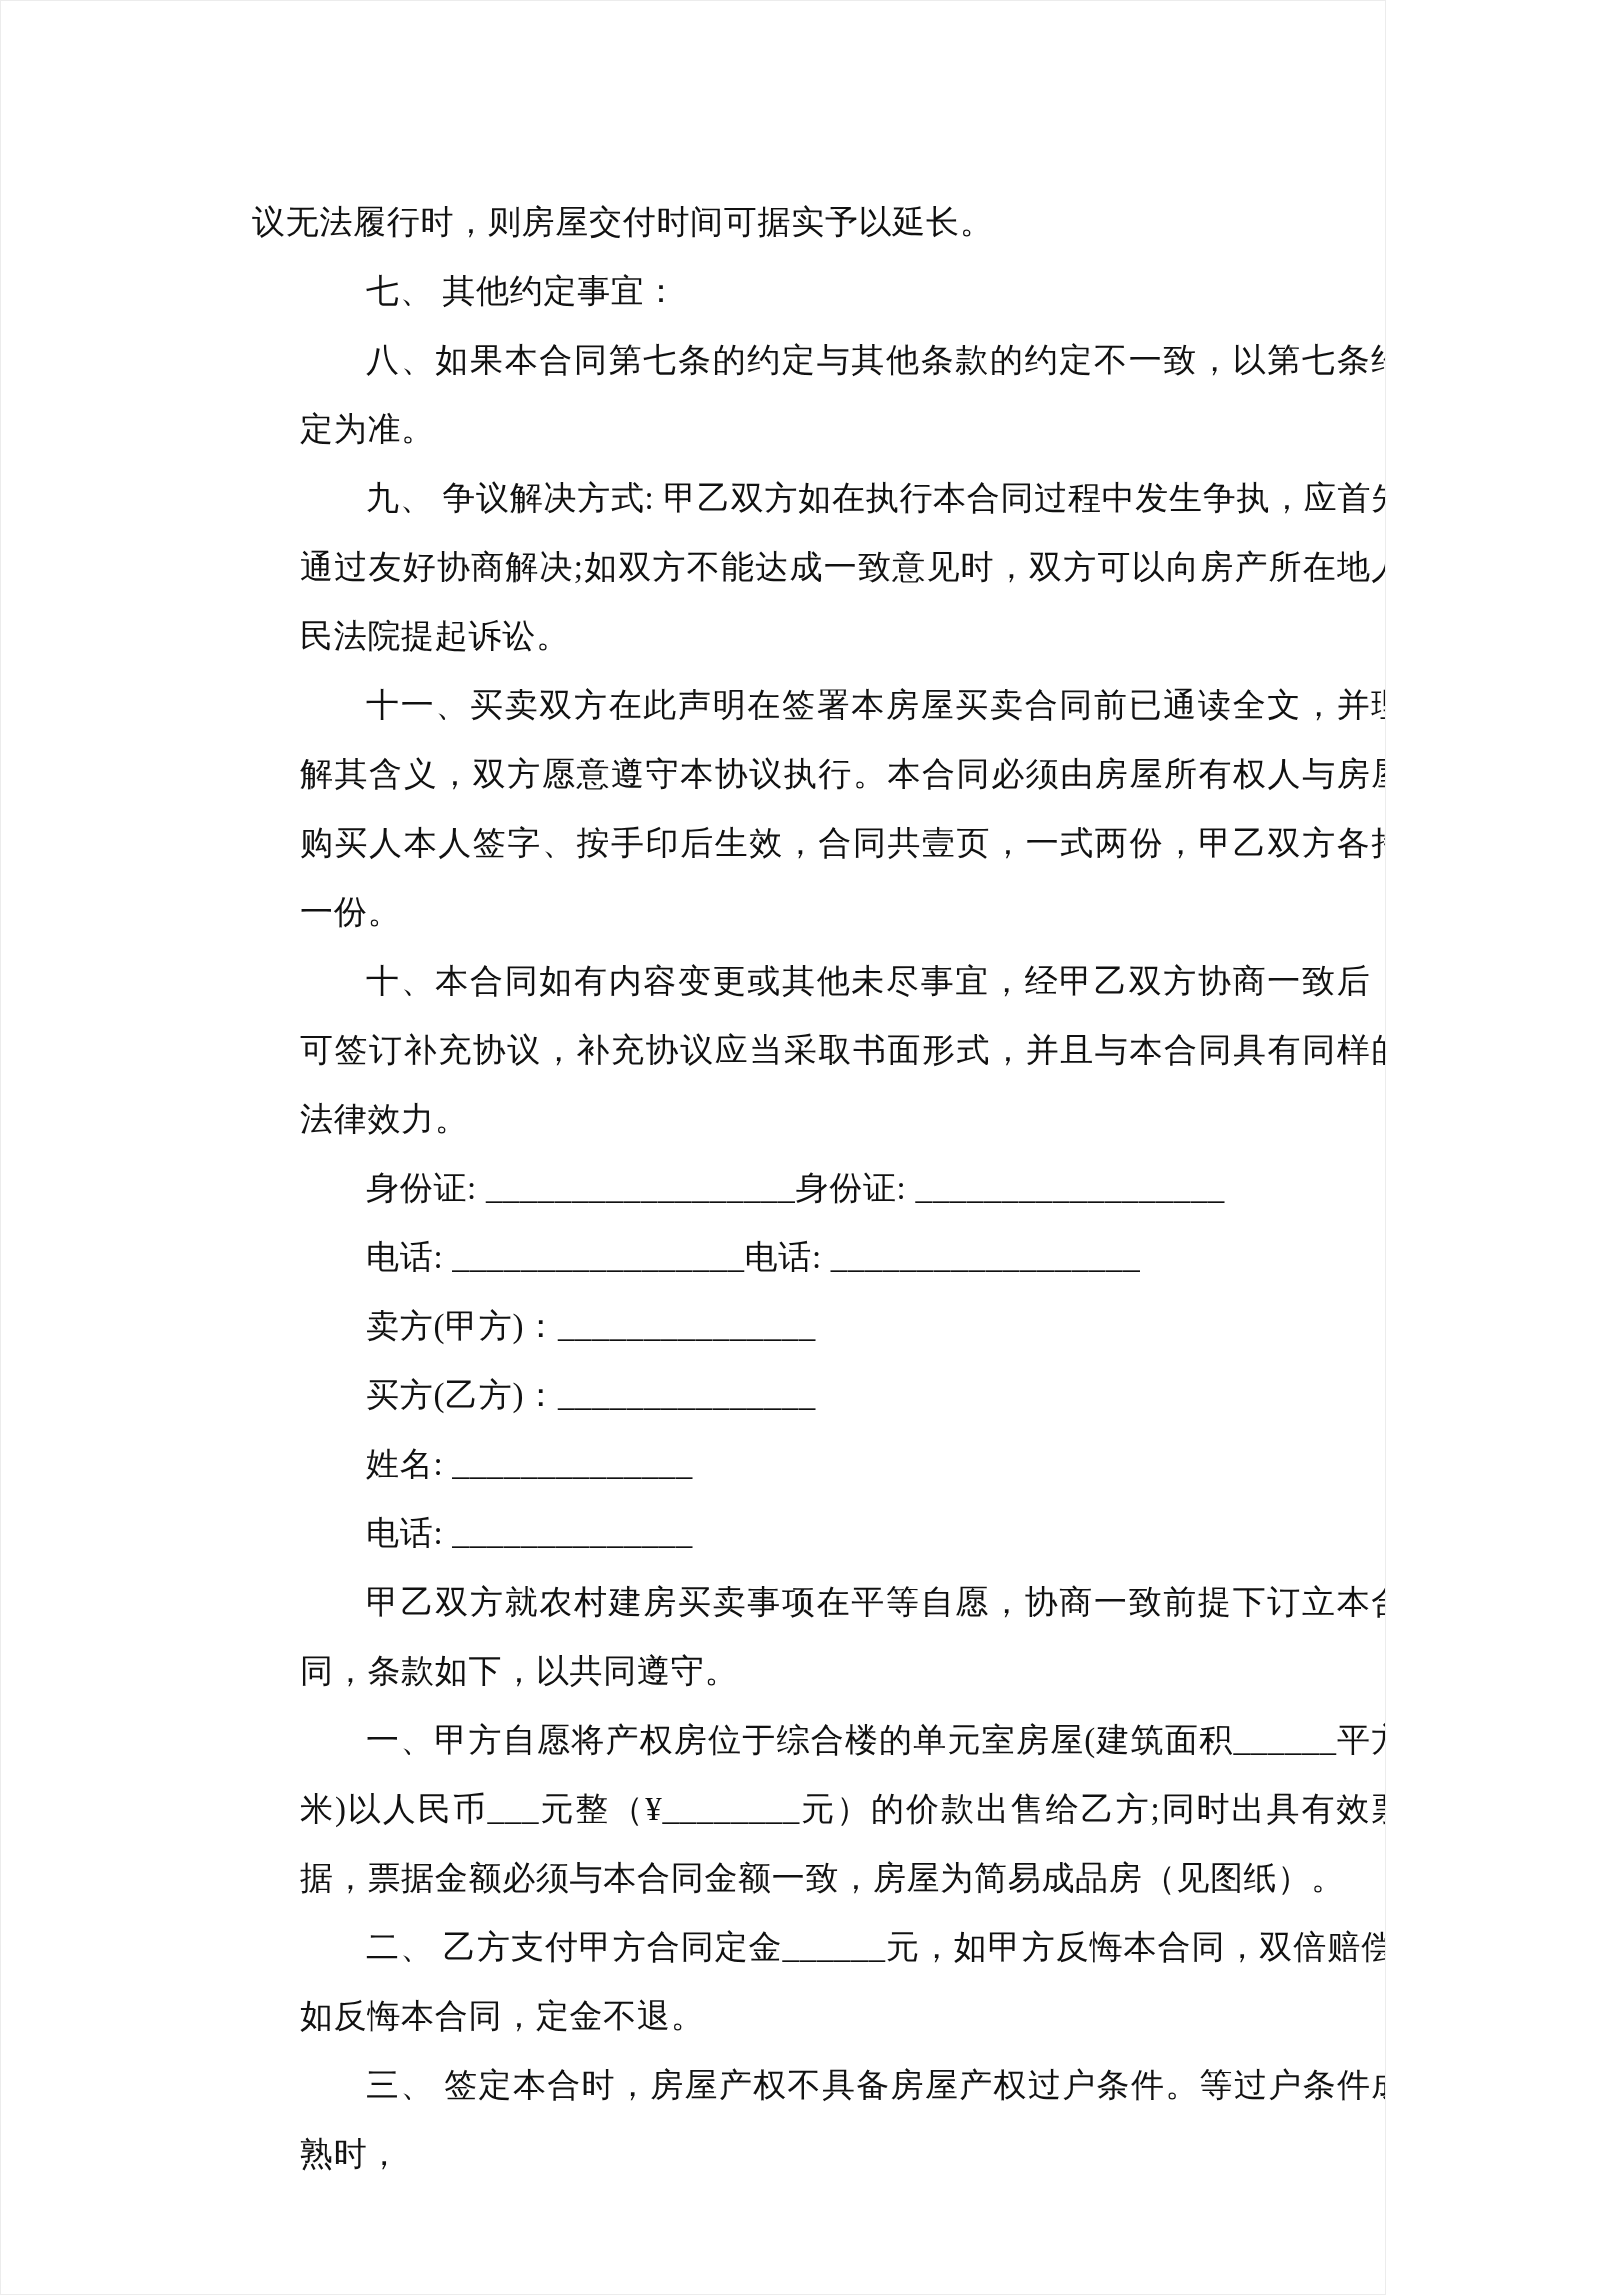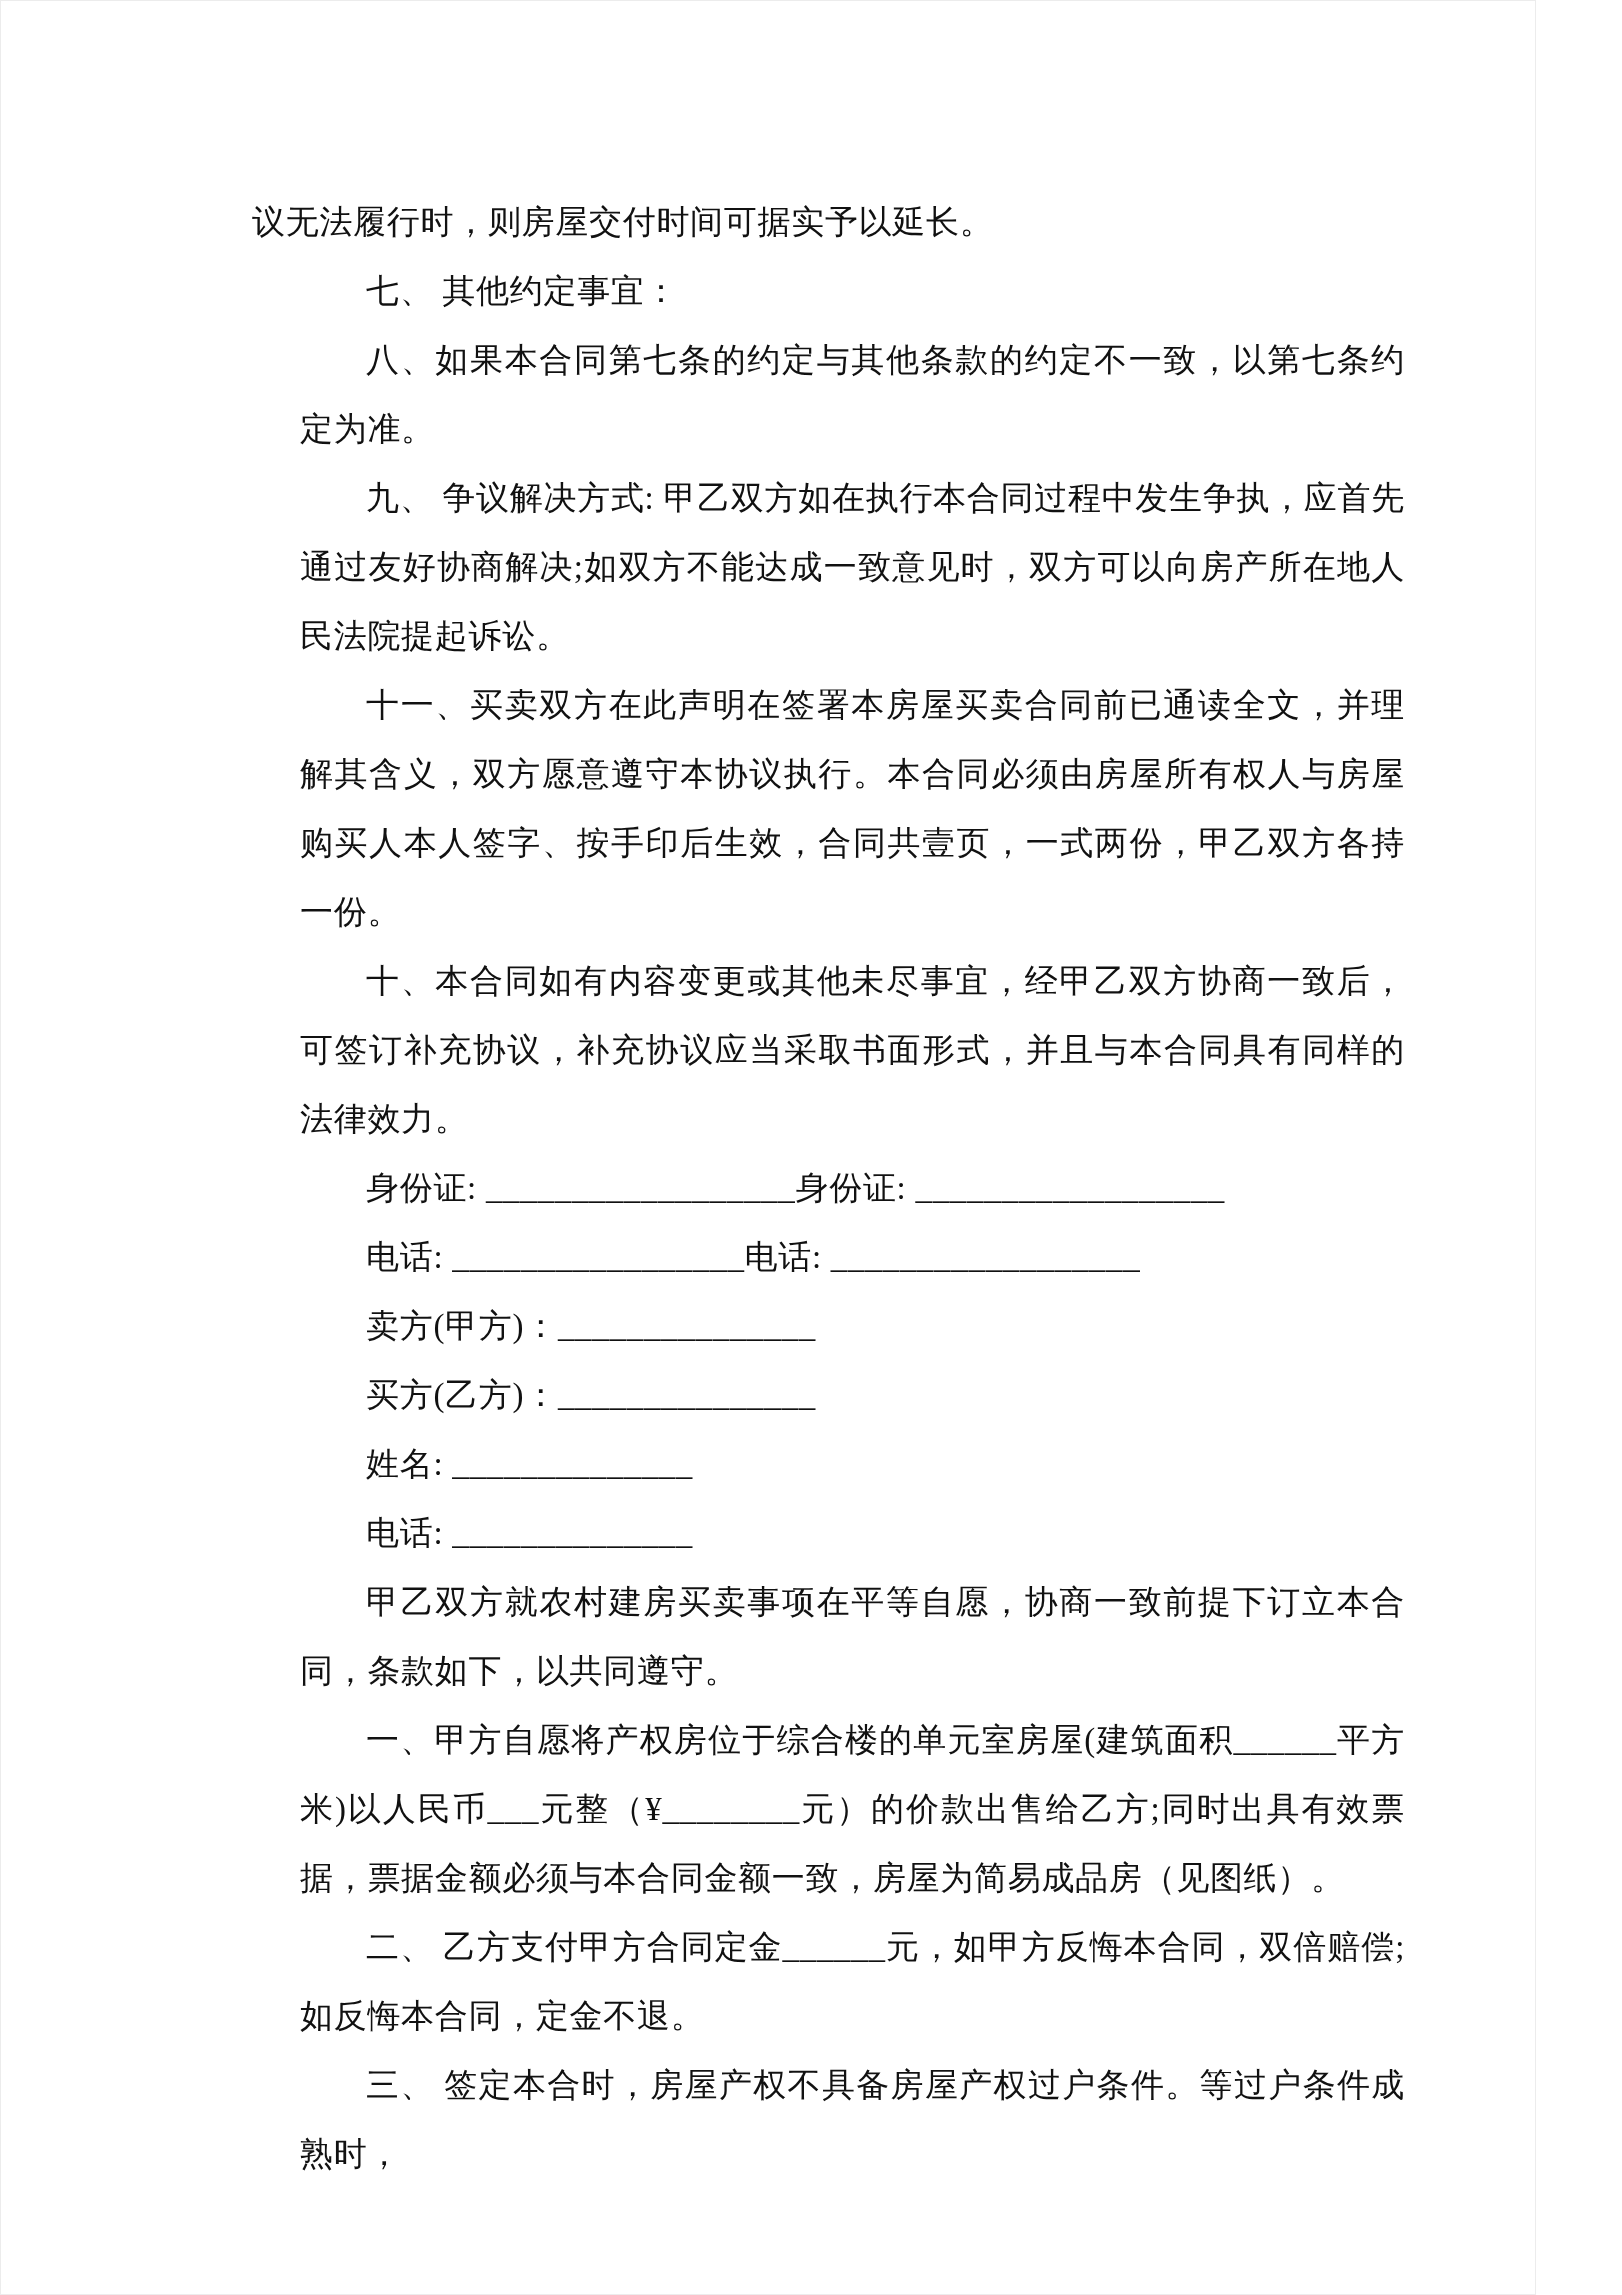--- a/index.html
+++ b/index.html
@@ -2,21 +2,21 @@
 <html style="font-size:10.5px"><head>
 <meta charset="utf-8">
 <style>
   html, body {
     margin: 0;
     padding: 0;
     background: #ffffff;
   }
   .page {
     position: relative;
-    width: 1536px;
+    width: 1386px;
     height: 2295px;
     background: #ffffff;
     box-sizing: border-box;
     border: 1.3px solid #ececec;
     overflow: hidden;
     font-family: "Liberation Serif", "DejaVu Serif", serif;
   }
   .doc-content {
     position: absolute;
     left: 251px;

